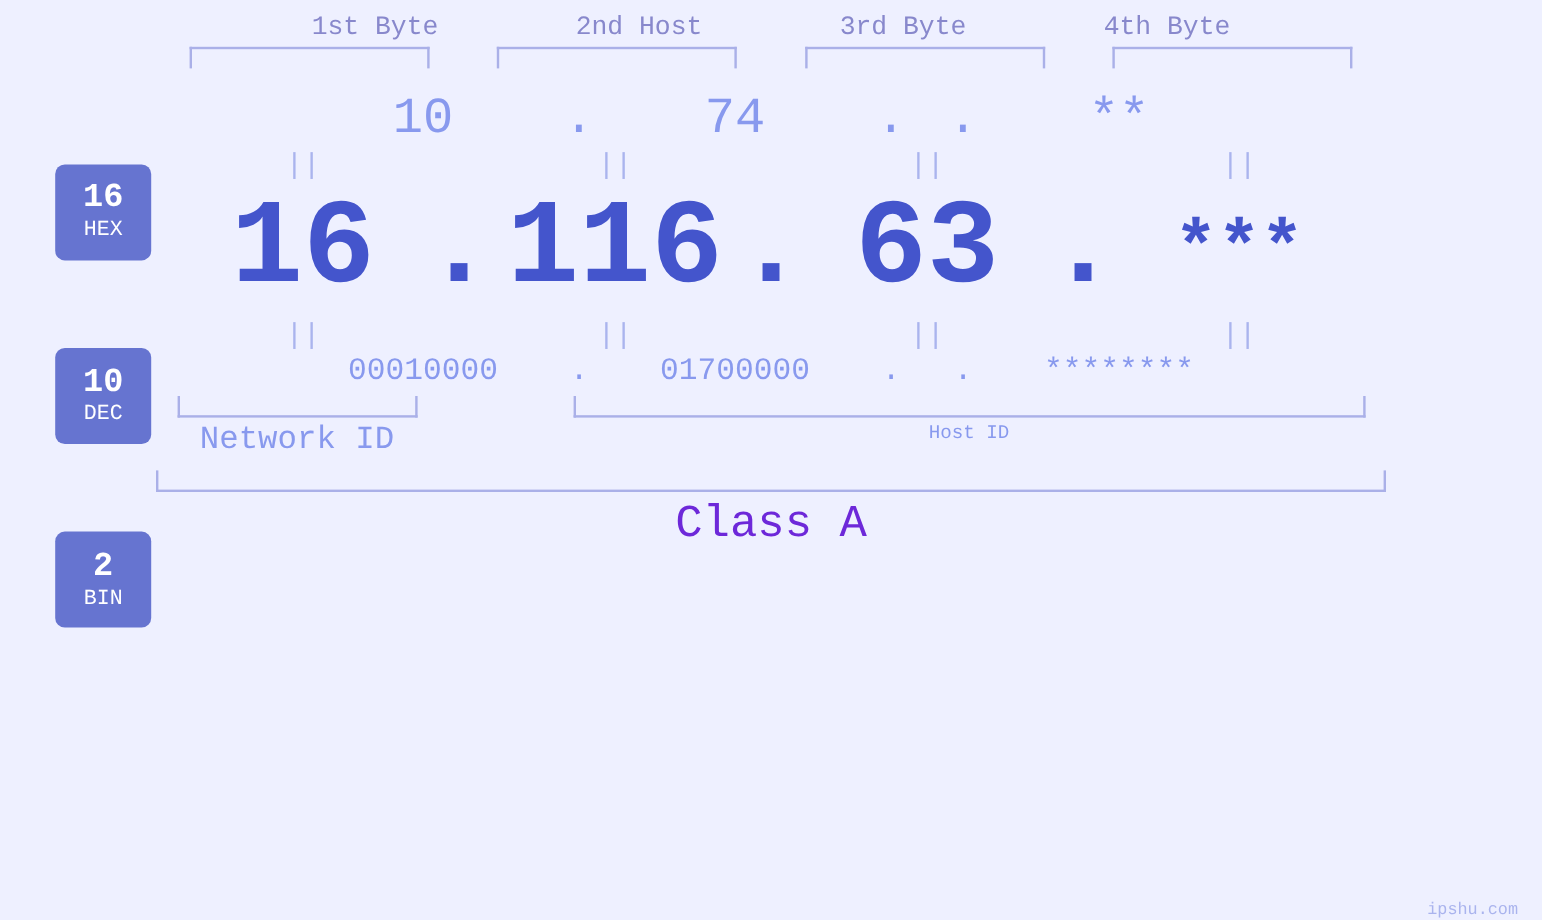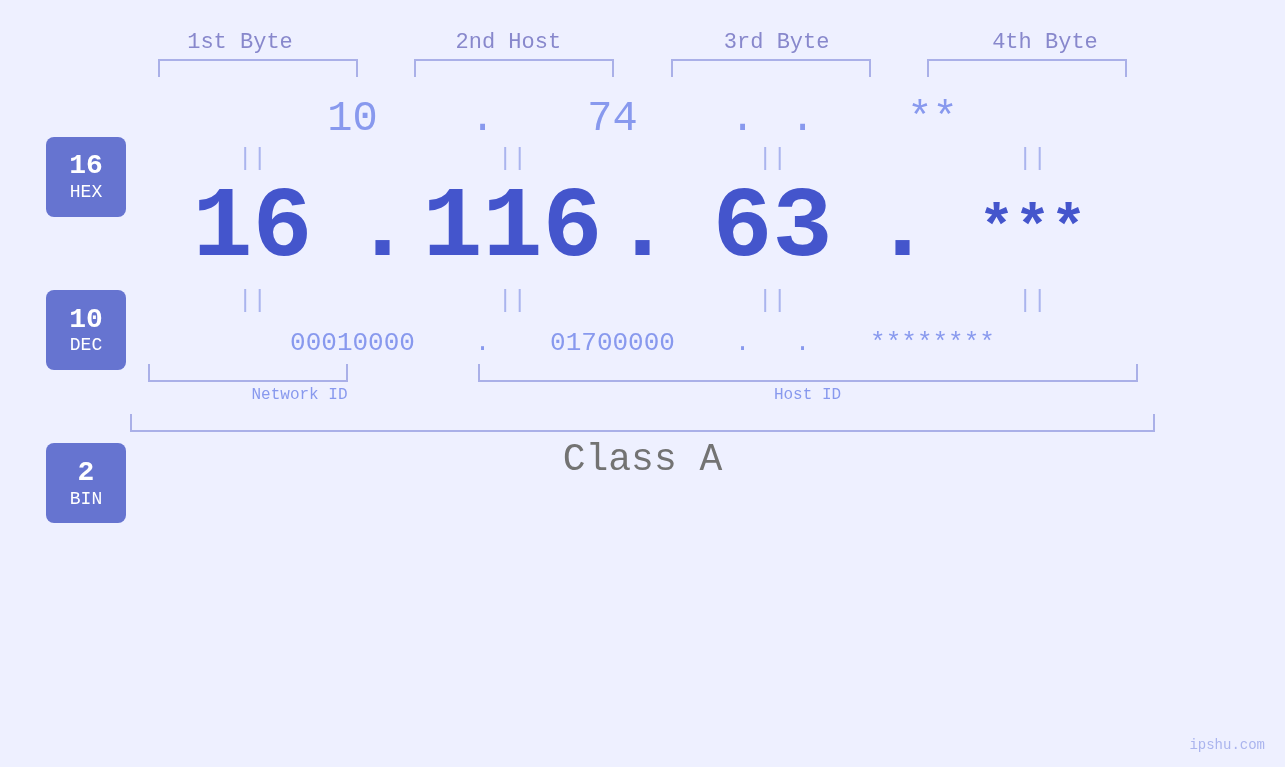--- a/index.html
+++ b/index.html
@@ -24,22 +24,22 @@
       display: flex;
       flex-direction: column;
       align-items: center;
     }
 
     
     .byte-headers {
       display: flex;
       width: 100%;
       padding: 0 130px;
-      margin-top: 30px;
-      justify-content: space-between;
+      margin-top: 10px;
+      justify-content: center;
     }
 
     .byte-label {
       color: #8888cc;
       font-size: 22px;
       font-family: 'Courier New', Courier, monospace;
       text-align: center;
       width: 220px;
     }
 
@@ -125,29 +125,29 @@
     }
 
     .bin-dot {
       font-size: 26px;
       color: #8899ee;
     }
 
     .class-row {
       width: 100%;
       text-align: center;
-      color: #737373;
+      color: #6d28d9;
       font-size: 38px;
       font-family: 'Courier New', Courier, monospace;
       margin-top: 8px;
     }
 
     .watermark {
       position: absolute;
-      bottom: 14px;
+      bottom: 0;
       right: 20px;
       color: #aab4ee;
       font-size: 14px;
       font-family: 'Courier New', Courier, monospace;
     }
 
     
     .inline-row {
       display: flex;
       align-items: center;
@@ -276,21 +276,21 @@
     <div class="eq-dot-space"></div>
     <div class="eq-cell">
       <span class="equals-sign">||</span>
     </div>
     <div class="eq-dot-space"></div>
     <div class="eq-cell">
       <span class="equals-sign">||</span>
     </div>
   </div>
 
-  <div class="inline-row" style="margin-top:14px;">
+  <div class="inline-row" style="margin-top:0;">
     <div class="inline-cell">
       <span class="bin-value">00010000</span>
     </div>
     <div class="inline-dot">
       <span class="bin-dot">.</span>
     </div>
     <div class="inline-cell">
       <span class="bin-value">01700000</span>
     </div>
     <div class="inline-dot">
@@ -304,21 +304,21 @@
     </div>
   </div>
 
   <div style="width:100%; padding: 6px 130px 0 130px; display:flex; justify-content:space-around;">
     <div style="width:200px; height:18px; border-bottom:2px solid #aab0e8; border-left:2px solid #aab0e8; border-right:2px solid #aab0e8;"></div>
     <div style="width:60px;"></div>
     <div style="width:660px; height:18px; border-bottom:2px solid #aab0e8; border-left:2px solid #aab0e8; border-right:2px solid #aab0e8;"></div>
   </div>
 
   <div style="width:100%; padding: 4px 130px 0 130px; display:flex; justify-content:space-around;">
-    <div style="width:200px; text-align:right; color:#8899ee; font-size:16px; font-family:'Courier New',Courier,monospace;">Network ID</div>
+    <div style="width:200px; text-align:center; color:#8899ee; font-size:27px; font-family:'Courier New',Courier,monospace;">Network ID</div>
     <div style="width:60px;"></div>
     <div style="width:660px; text-align:center; color:#8899ee; font-size:16px; font-family:'Courier New',Courier,monospace;">Host ID</div>
   </div>
 
   <div style="width:100%; padding: 10px 130px 0 130px;">
     <div style="width:100%; height:18px; border-bottom:2px solid #aab0e8; border-left:2px solid #aab0e8; border-right:2px solid #aab0e8;"></div>
   </div>
 
   <div class="class-row" style="margin-top:6px;">Class A</div>
 

